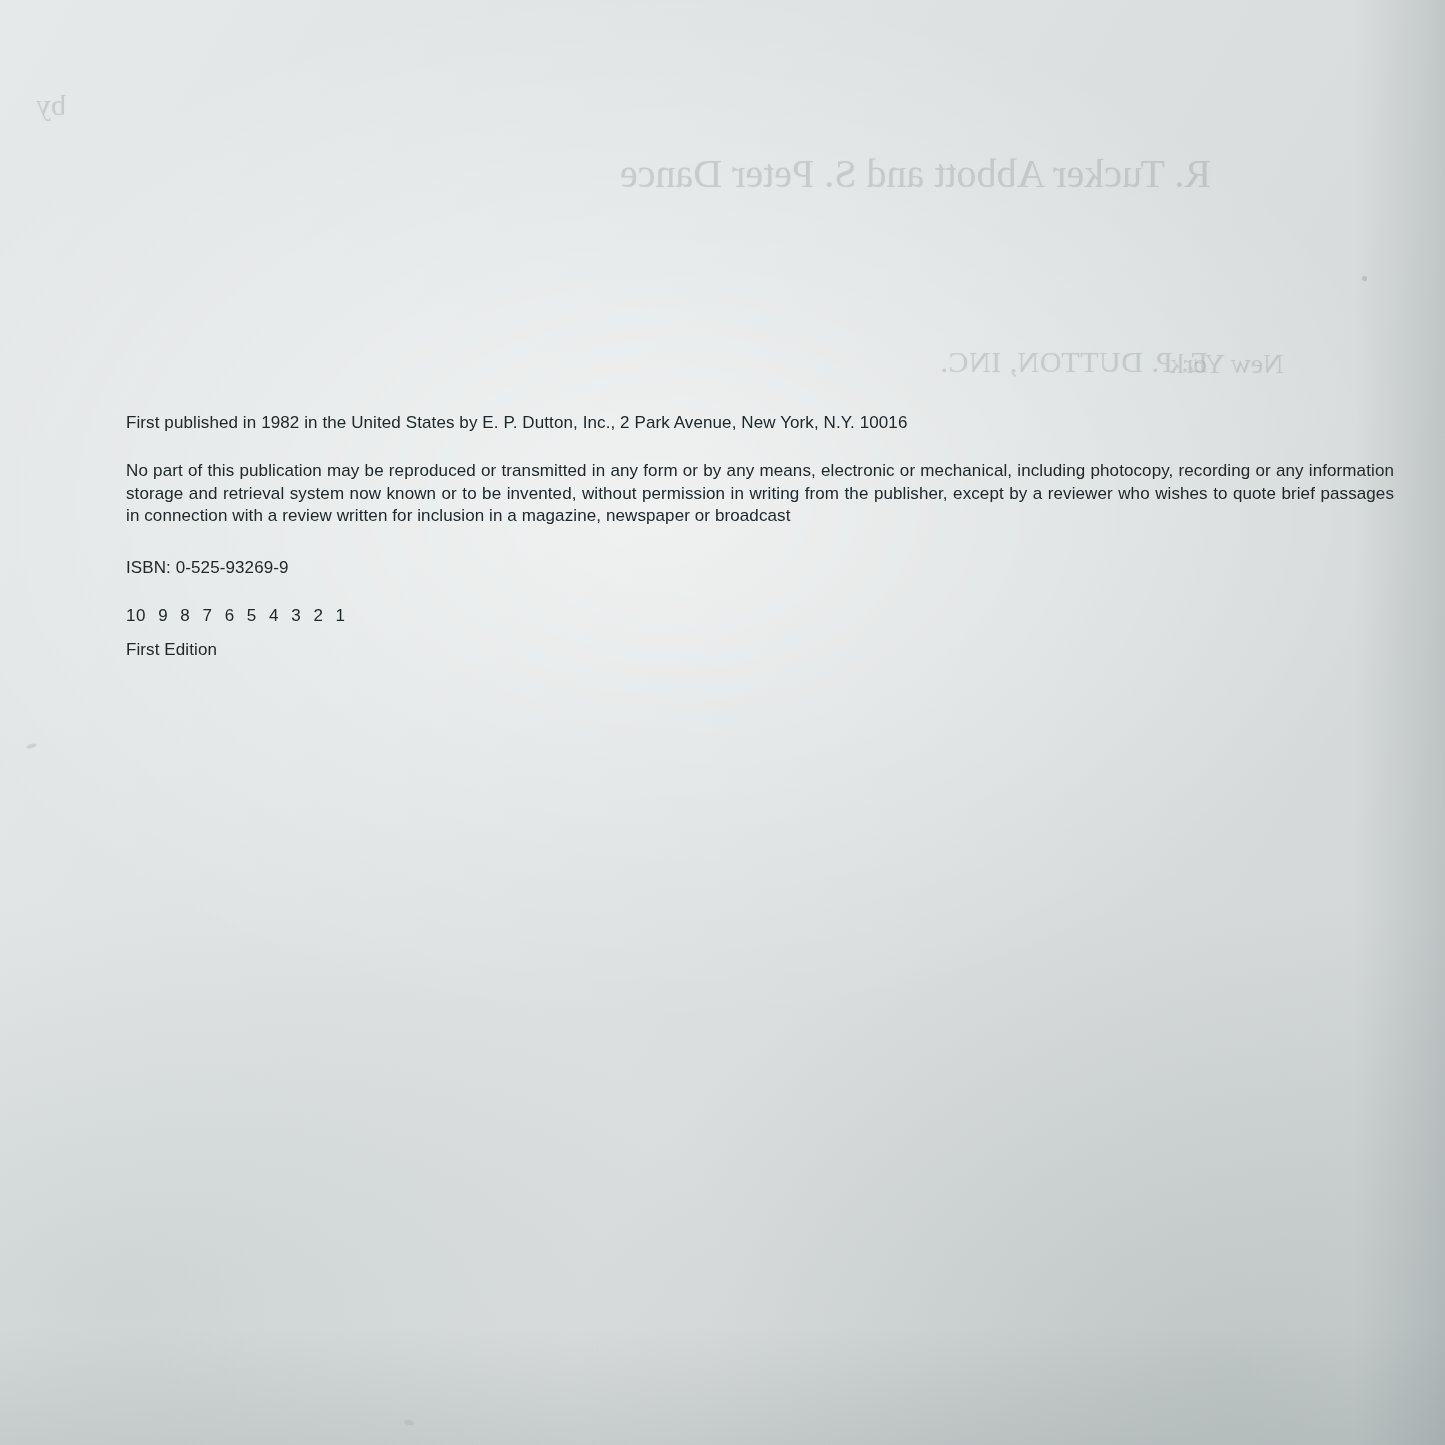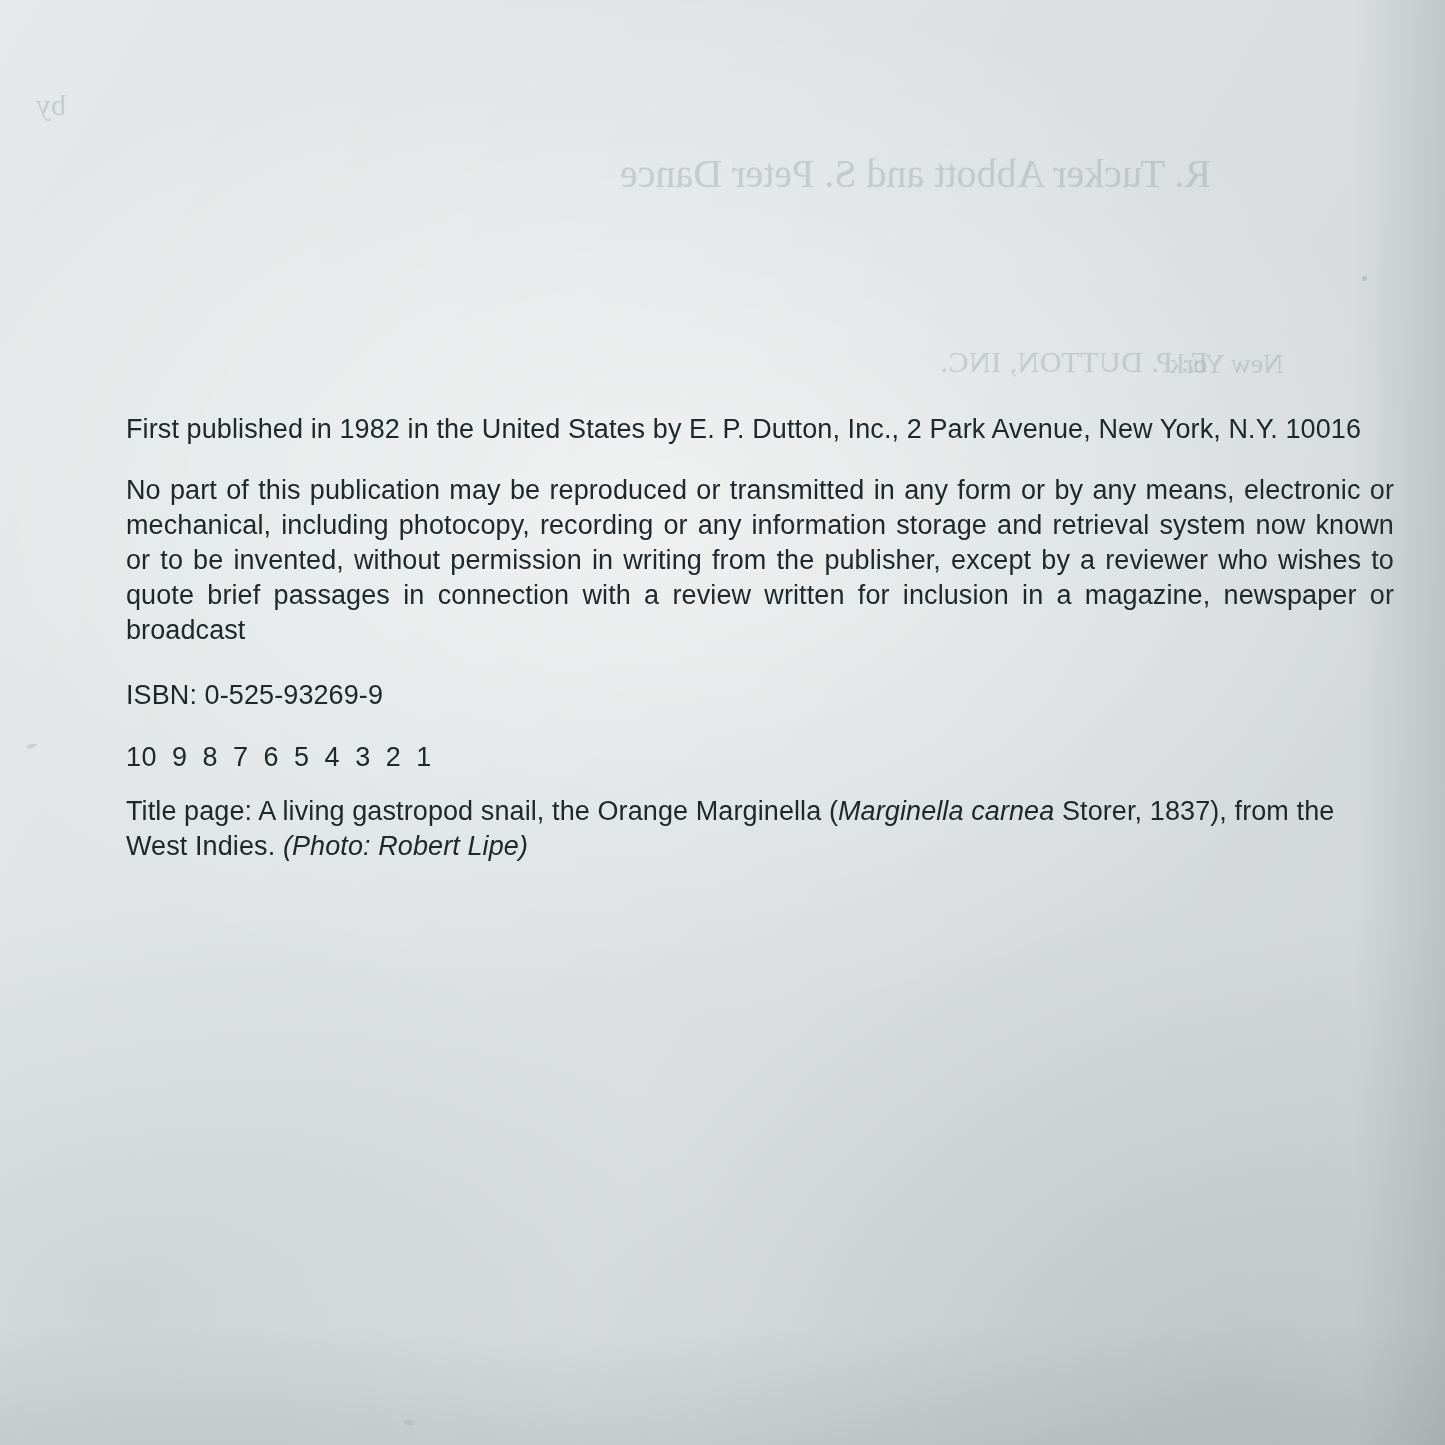--- a/index.html
+++ b/index.html
@@ -100,39 +100,39 @@
   .speck-2 { left: 404px; top: 1420px; width: 10px; height: 5px; transform: rotate(12deg); }
 
   
   .copy-block {
     position: absolute;
     left: 126px;
     top: 412px;
     width: 1268px;
     color: #20282b;
     font-family: "Liberation Sans", sans-serif;
-    font-size: 27px;
+    font-size: 17px;
     line-height: 1.26;
     letter-spacing: 0.1px;
   }
   .para {
     margin: 0 0 27px 0;
   }
   .para-justify {
     text-align: justify;
     text-justify: inter-word;
   }
   .para-body {
     margin-bottom: 30px;
     line-height: 1.30;
   }
   .printnum {
     letter-spacing: 0.5px;
     word-spacing: 7px;
-    margin-bottom: 20px;
+    margin-bottom: 12px;
   }
   .para-last {
     margin-bottom: 0;
     line-height: 1.30;
   }
   em { font-style: italic; }
   .photo-credit { font-style: italic; }
 </style>
 </head>
 <body>
@@ -156,20 +156,20 @@
 
     <p class="para para-body para-justify">No part of this publication may be reproduced or transmitted in any form or by any means, electronic or mechanical, including photocopy, recording or any information storage and retrieval system now known or to be invented, without permission in writing from the publisher, except by a reviewer who wishes to quote brief passages in connection with a review written for inclusion in a magazine, newspaper or broadcast</p>
 
 
 
     <p class="para">ISBN: 0-525-93269-9</p>
 
 
     <p class="para printnum">10  9  8  7  6  5  4  3  2  1</p>
 
+    <p class="para">First Edition</p>
 
-    <p class="para para-last"><span>Title page: A living gastropod snail, the Orange Marginella (</span><em>Marginella carnea</em><span> Storer, 1837), from the West Indies. </span><span class="photo-credit">(Photo: Robert Lipe)</span></p>
 
   </div>
 
   <div class="edge-shadow"></div>
   <div class="bottom-shadow"></div>
 </div>
 
 </body></html>

